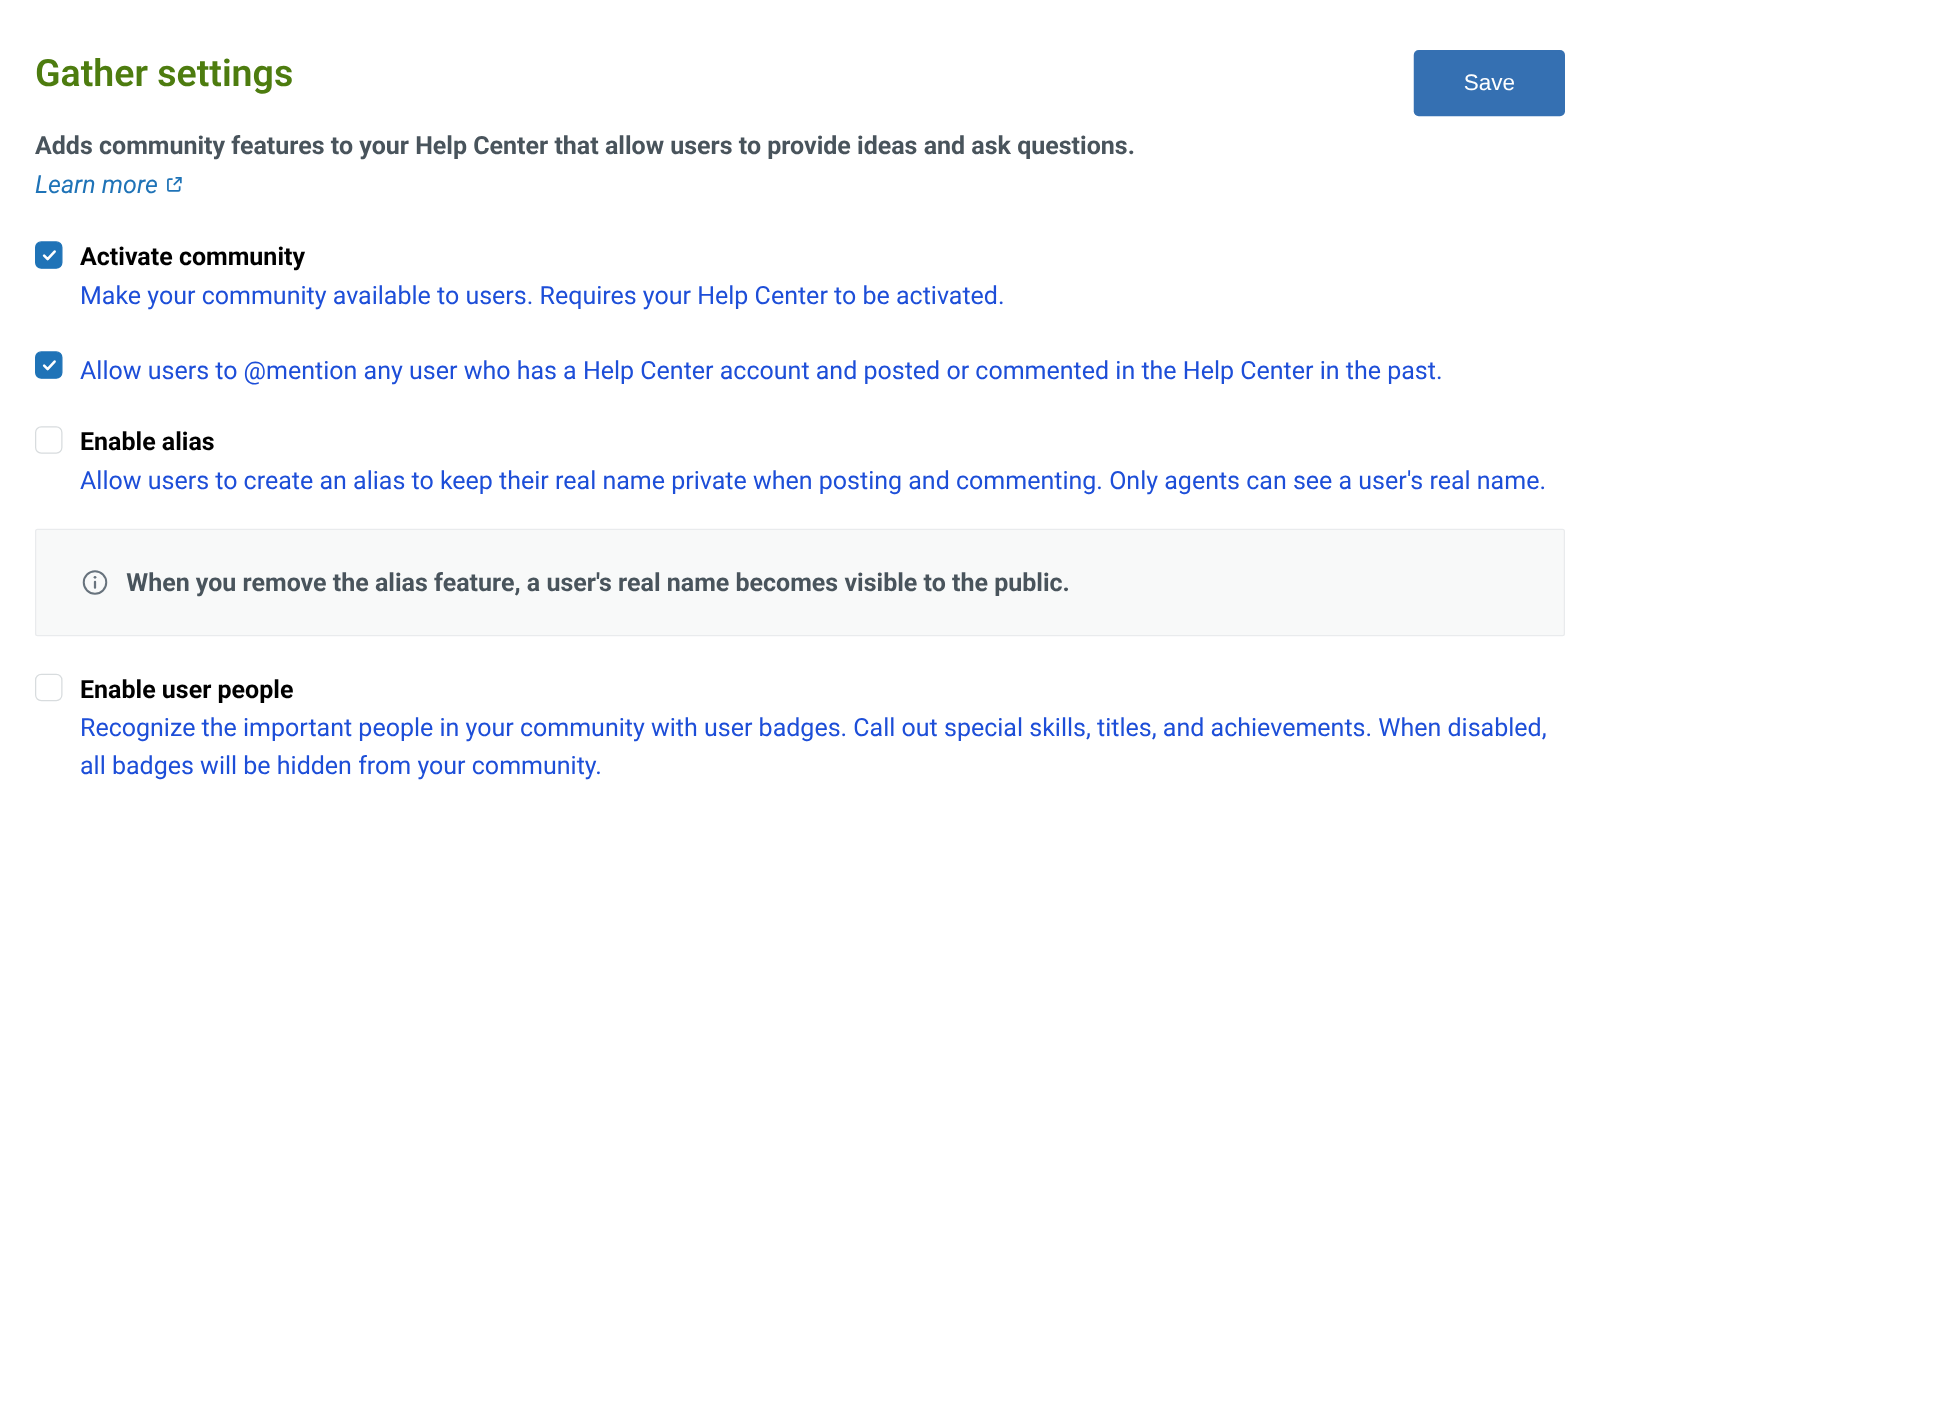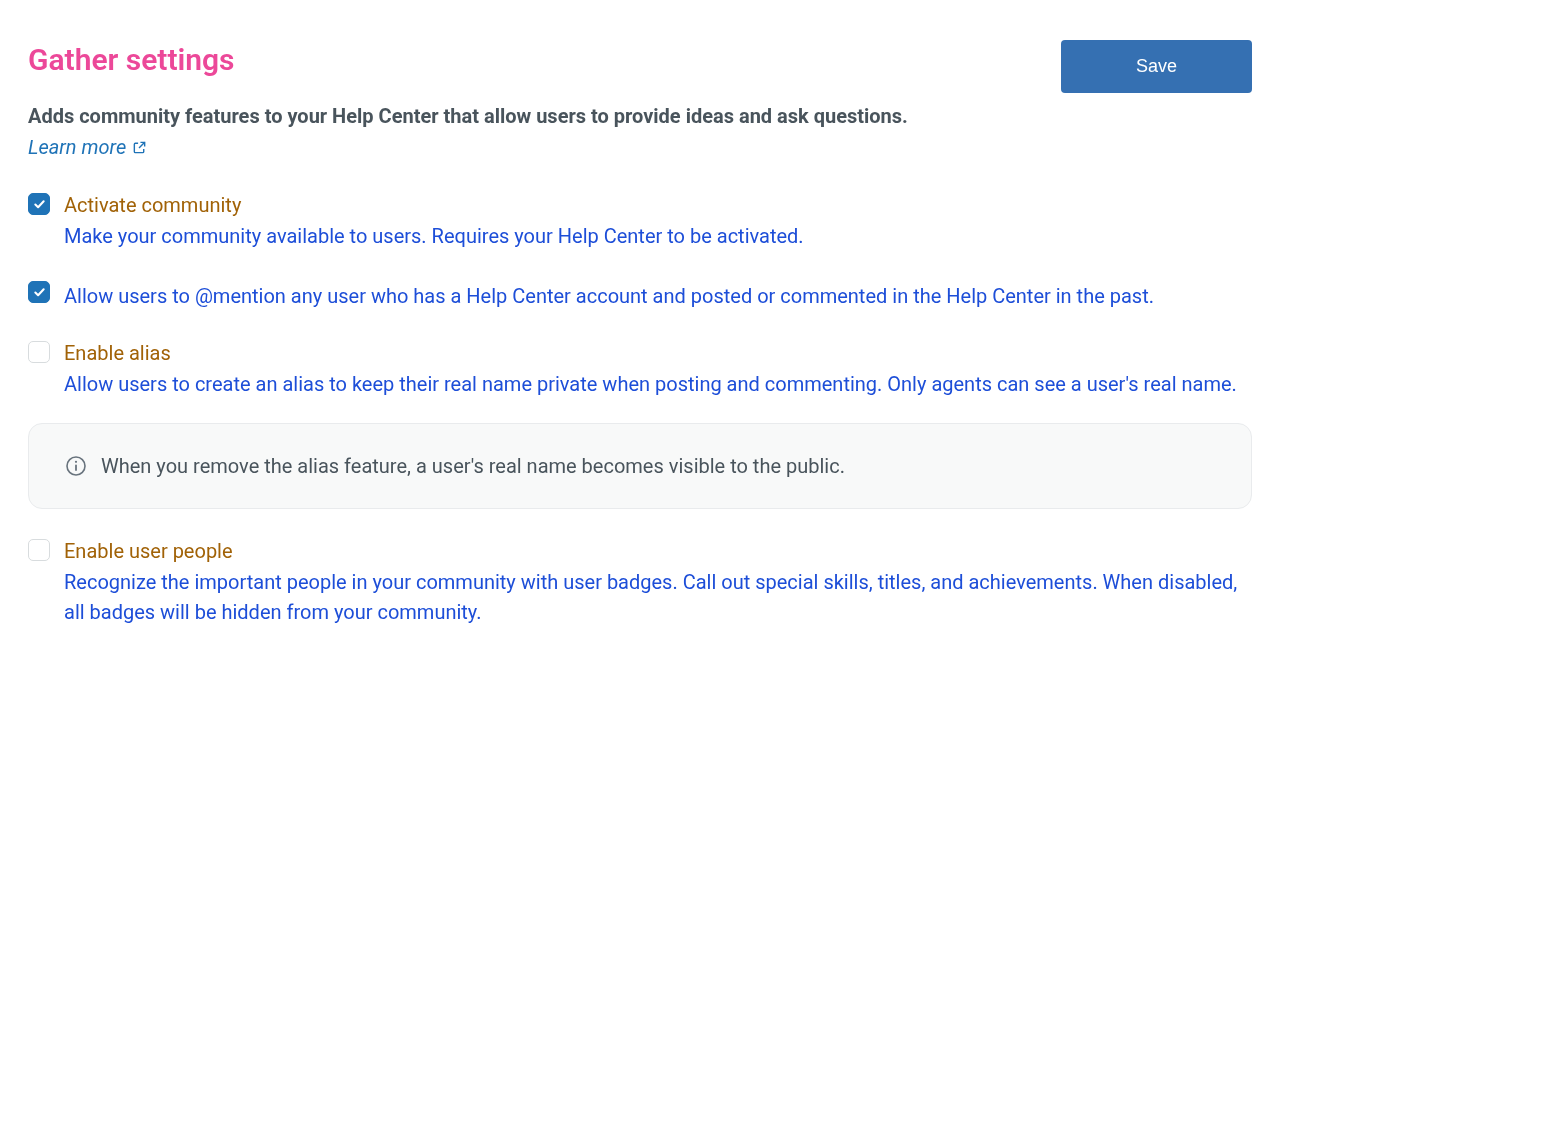--- a/index.html
+++ b/index.html
@@ -16,32 +16,32 @@
     }
     .header-row {
       display: flex;
       justify-content: space-between;
       align-items: flex-start;
       margin-bottom: 8px;
     }
     .page-title {
       font-size: 30px;
       font-weight: 600;
-      color: #ec4899;
+      color: #4d7c0f;
       line-height: 1.3;
       text-align: center;
     }
     .save-button {
       background: #3570b2;
       color: #ffffff;
       border: none;
       border-radius: 4px;
       font-size: 18px;
       font-weight: 500;
-      padding: 16px 75px;
+      padding: 16px 40px;
       cursor: pointer;
     }
     .header-description {
       font-size: 20px;
       color: #49545c;
       line-height: 1.5;
       margin-top: 6px;
       font-weight: bold;
     }
     .learn-more-link {
@@ -88,40 +88,41 @@
       display: block;
     }
     .checkbox svg {
       display: none;
     }
     .setting-content {
       flex: 1;
     }
     .setting-title {
       font-size: 20px;
-      font-weight: 400;
-      color: #a16207;
+      font-weight: 700;
+      color: #000000;
       line-height: 1.4;
     }
     .setting-description {
       font-size: 20px;
       color: #1d4ed8;
       line-height: 1.5;
       margin-top: 2px;
     }
     .info-banner {
       display: flex;
       align-items: center;
       gap: 14px;
       background: #f8f9f9;
       border: 1px solid #e9ebed;
-      border-radius: 14px;
+      border-radius: 2px;
       padding: 28px 36px;
       margin-bottom: 28px;
       margin-top: -4px;
+      font-weight: bold;
     }
     .info-icon {
       flex-shrink: 0;
       display: inline-flex;
       color: #68737d;
     }
     .info-text {
       font-size: 20px;
       color: #49545c;
       line-height: 1.4;

